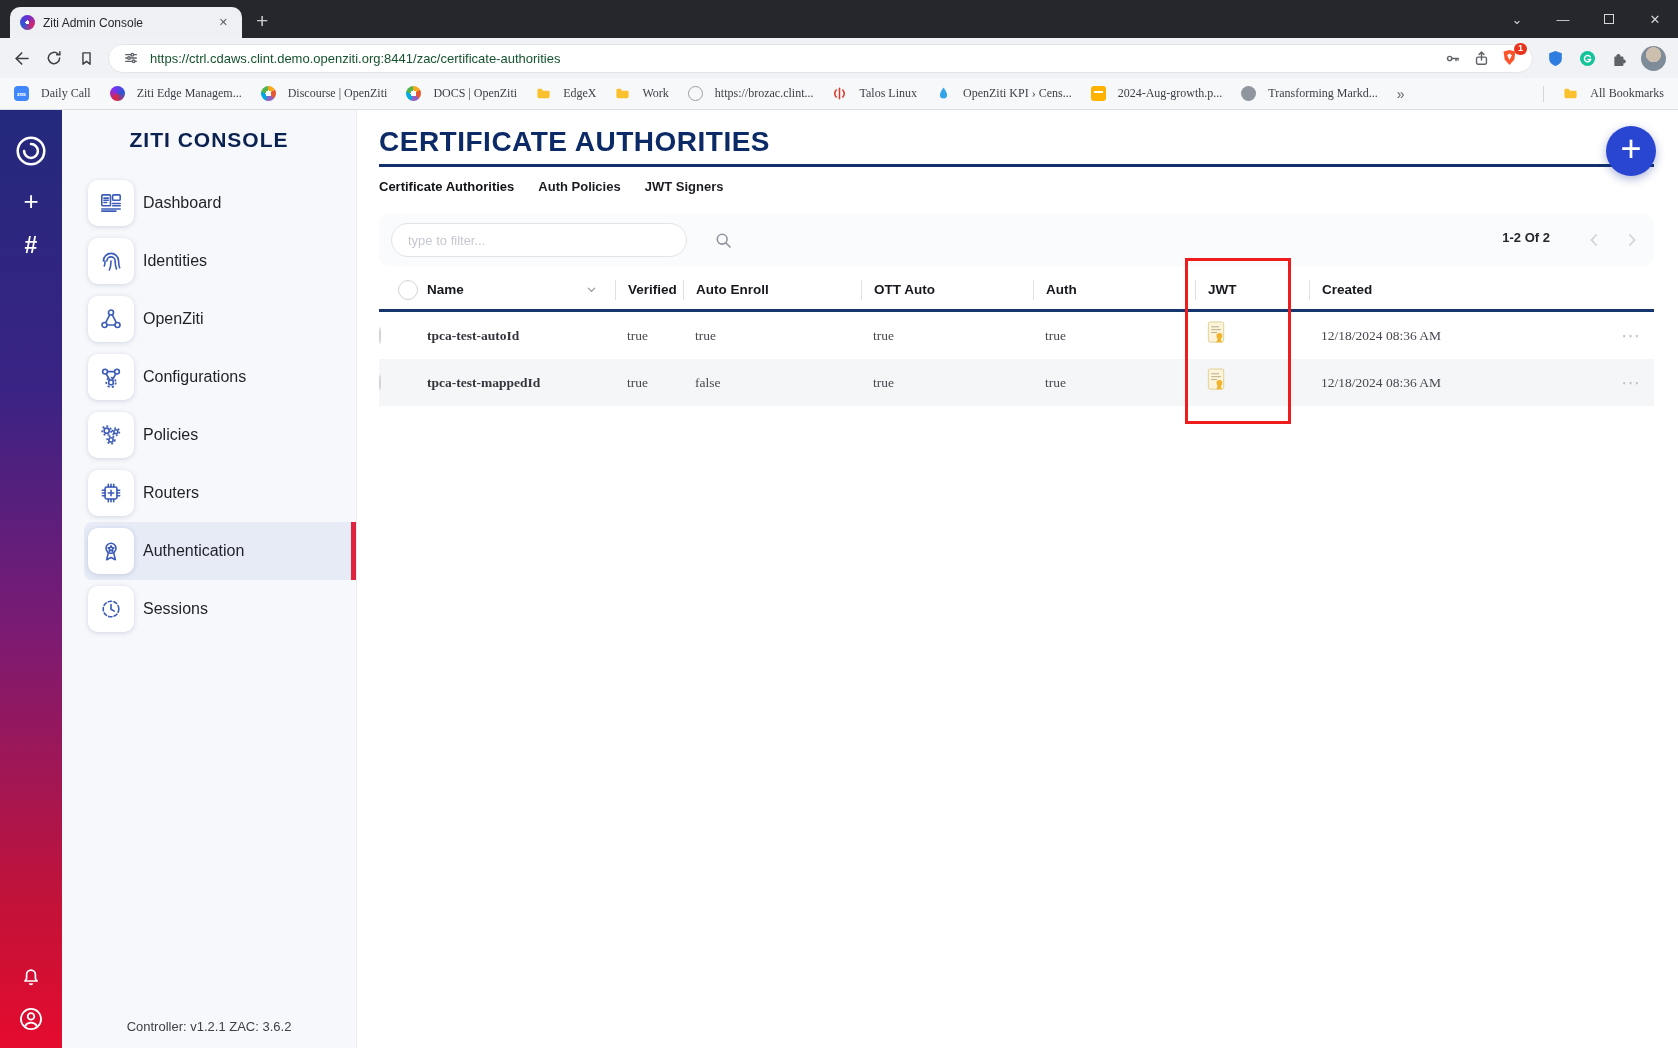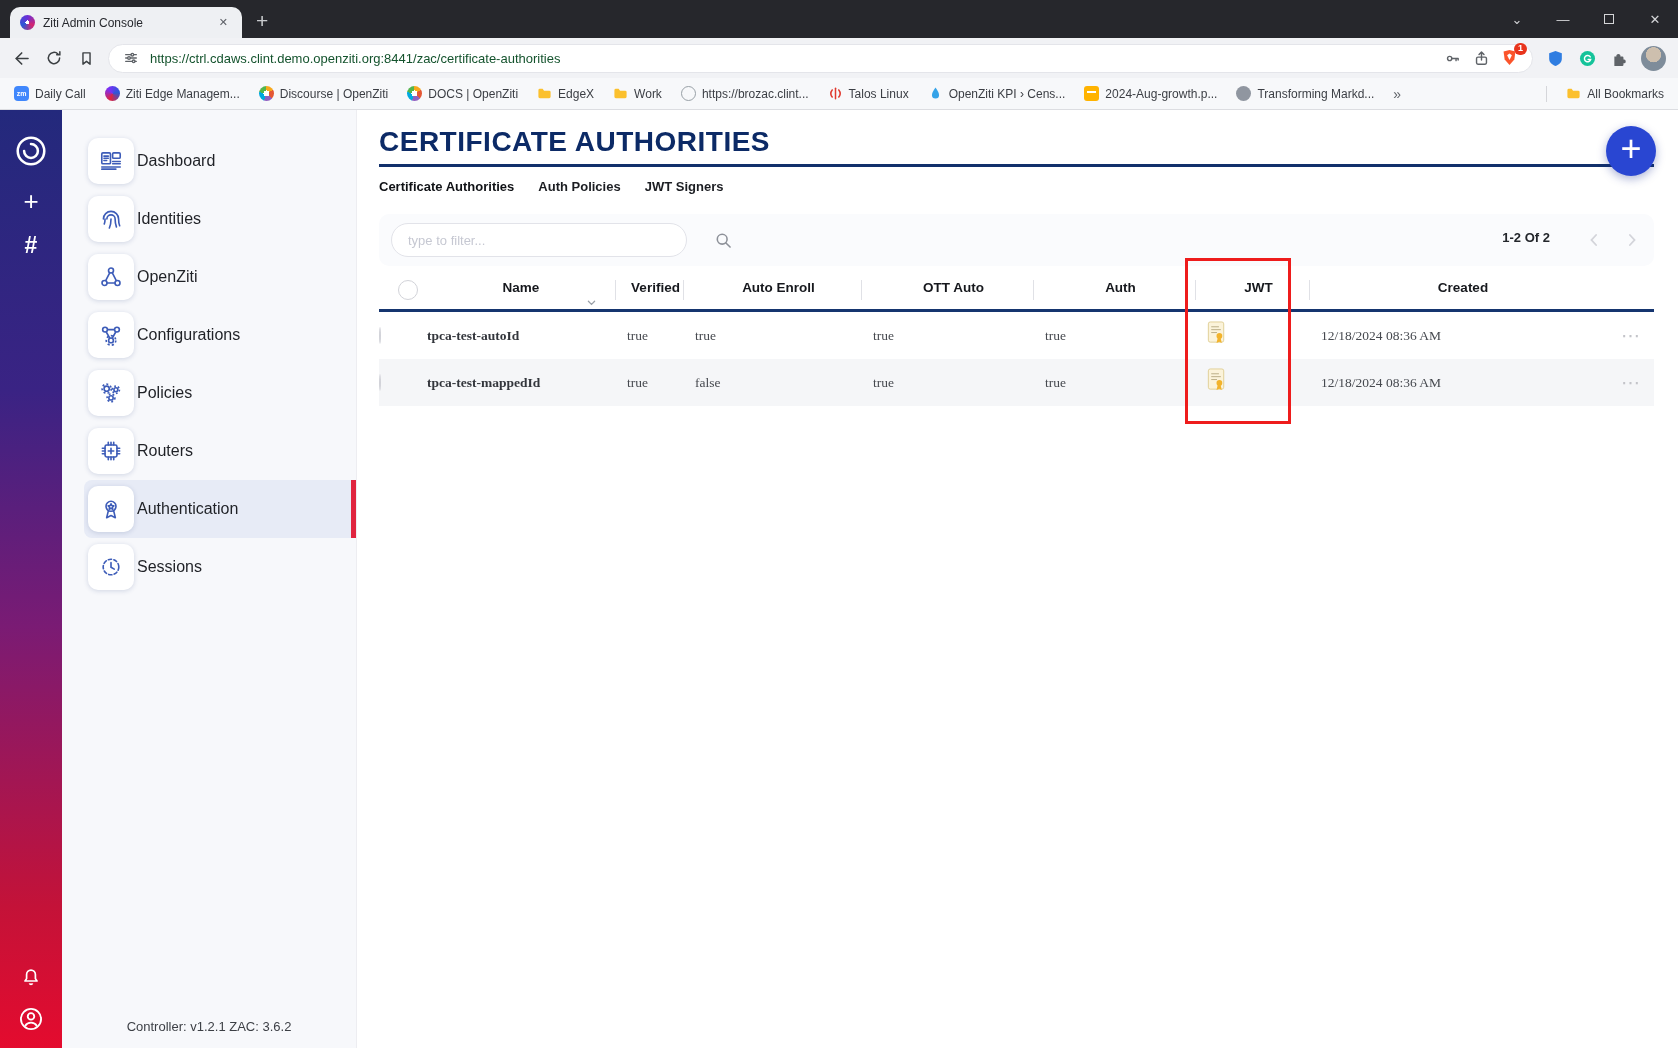--- a/index.html
+++ b/index.html
@@ -39,21 +39,21 @@
   .brave-wrap { position:relative; width:20px; height:20px; cursor:pointer; }
   .badge { position:absolute; top:-5px; right:-7px; background:#e8341c; color:#fff;
            border-radius:8px; font-size:9px; font-weight:bold; padding:1px 4px; line-height:1.1; }
   .avatar { width:25px; height:25px; border-radius:50%; flex:none; cursor:pointer;
             background:radial-gradient(circle at 50% 35%, #cdbfae 0 36%, #7e8c9a 38%); }
 
   
   .bookbar { height:32px; background:#f7f8fa; display:flex; align-items:center;
              padding:0 14px; gap:19px; border-bottom:1px solid #dcdde1;
              font-size:12px; color:#3b3e44; flex:none; }
-  .bm { display:flex; align-items:center; gap:6px; cursor:pointer; white-space:nowrap; }
+  .bm { display:flex; align-items:center; gap:12px; cursor:pointer; white-space:nowrap;font-family:Liberation Serif, serif; }
   .fv { width:15px; height:15px; flex:none; }
   .fv-zoom { background:#4087fc; border-radius:4px; color:#fff; font-size:7px; font-weight:bold;
              display:flex; align-items:center; justify-content:center; }
   .fv-ziti { border-radius:50%;
     background:conic-gradient(from 200deg,#e0243f,#7b2ff7,#2b58d6,#e0243f); }
   .fv-disc { border-radius:50%;
     background:radial-gradient(circle at 50% 50%, #fff 0 3px, transparent 3px),
       conic-gradient(#f7a81b 0 60deg,#e45735 60deg 130deg,#8f60c1 130deg 200deg,#00a9e0 200deg 280deg,#52b54b 280deg 360deg); }
   .fv-globe { border-radius:50%; border:1.5px solid #98a0a6; }
   .fv-doc { background:#ffb300; border-radius:3px; position:relative; }
@@ -72,21 +72,21 @@
   .rail-top { display:flex; flex-direction:column; align-items:center; gap:20px; margin-top:24px; }
   .rail-glyph { color:#fff; font-size:26px; font-weight:300; line-height:1; cursor:pointer; }
   .rail-bottom { margin-top:auto; display:flex; flex-direction:column; align-items:center; gap:18px; margin-bottom:16px; }
   .rail svg { cursor:pointer; }
 
   
   .sidebar { width:295px; flex:none; background:#f7f8fb; position:relative; border-right:1px solid #ededf1; }
   .side-title { margin-top:18px; text-align:center; font-size:21px; font-weight:bold;
                 letter-spacing:1px; color:#0b2150; }
   .side-menu { margin-top:22px; }
-  .side-item { position:relative; display:flex; align-items:center; gap:3px; height:58px;
+  .side-item { position:relative; display:flex; align-items:center; gap:9px; height:58px;
                margin-left:22px; padding-left:4px; border-radius:8px 0 0 8px; cursor:pointer; }
   .side-item.active { background:#e7ebf6; }
   .side-item.active::after { content:""; position:absolute; right:0; top:0; bottom:0; width:5px; background:#e0243f; }
   .icard { width:46px; height:46px; background:#fff; border-radius:10px; flex:none;
            box-shadow:0 1px 5px rgba(40,60,120,.18); display:flex; align-items:center; justify-content:center; }
   .icard svg { width:26px; height:26px; }
   .side-label { font-size:16px; color:#1f2126; }
   .side-footer { position:absolute; bottom:14px; width:100%; text-align:center; font-size:13px; color:#3c3f45; }
 
   
@@ -110,21 +110,21 @@
   .search-ic { margin-left:26px; cursor:pointer; display:flex; }
   .pager { margin-left:auto; display:flex; }
   .pager-label { font-size:13px; font-weight:bold; color:#23262b; }
   .pg-ch { margin-left:34px; cursor:pointer; display:flex; }
 
   .table-wrap { position:relative; margin-top:4px; }
   .thead, .trow { display:grid; grid-template-columns:46px 190px 68px 178px 172px 162px 114px 1fr 50px;
                   align-items:center; }
   .thead { height:42px; border-bottom:3px solid #15356f; }
   .th { display:flex; align-items:center; font-weight:bold; font-size:13.5px; color:#16181d;
-        padding-left:12px; height:20px;flex-direction:column; }
+        padding-left:12px; height:20px; }
   .th.divl { border-left:1px solid #e0e1e6; }
   .th-name { padding-left:2px; }
   .sortch { margin-left:auto; margin-right:16px; display:flex; }
   .trow { height:47px; font-size:13.5px; color:#46494f; cursor:pointer; }
   .trow.alt { background:#f5f6f8; }
   .td { padding-left:12px;font-family:Liberation Serif, serif; }
   .td-name { padding-left:2px; font-weight:bold; color:#33363c; }
   .ckc { width:20px; height:20px; border:1.5px solid #d2d3d9; border-radius:50%;
          background:#fff; margin:0 auto; cursor:pointer; }
   .dots { font-size:19px; color:#c3c4c9; text-align:right; padding-right:14px; cursor:pointer; }
@@ -304,20 +304,21 @@
           </svg>
         <svg viewBox="0 0 24 24" width="26" height="26" fill="none" stroke="#fff" stroke-width="1.7">
             <circle cx="12" cy="12" r="9.3"></circle>
             <circle cx="12" cy="9.6" r="3"></circle>
             <path d="M6.5 18.4a6.5 6.5 0 0 1 11 0"></path>
           </svg>
       </div>
     </div>
 
     <div class="sidebar">
+      <div class="side-title">ZITI CONSOLE</div>
       <div class="side-menu">
 
         <div class="side-item">
           <span class="icard">
             <svg viewBox="0 0 24 24" fill="none" stroke="#3d5cb8" stroke-width="1.5" stroke-linecap="round">
                 <rect x="3.5" y="4.5" width="8" height="10" rx="1"></rect>
                 <path d="M5.5 7.5h4M5.5 9.5h4M5.5 11.5h2.5"></path>
                 <rect x="13.5" y="4.5" width="7" height="5" rx="1"></rect>
                 <path d="M13.5 12.5h7M13.5 14.5h7M3.5 17.5h17M3.5 19.5h13"></path>
               </svg>

